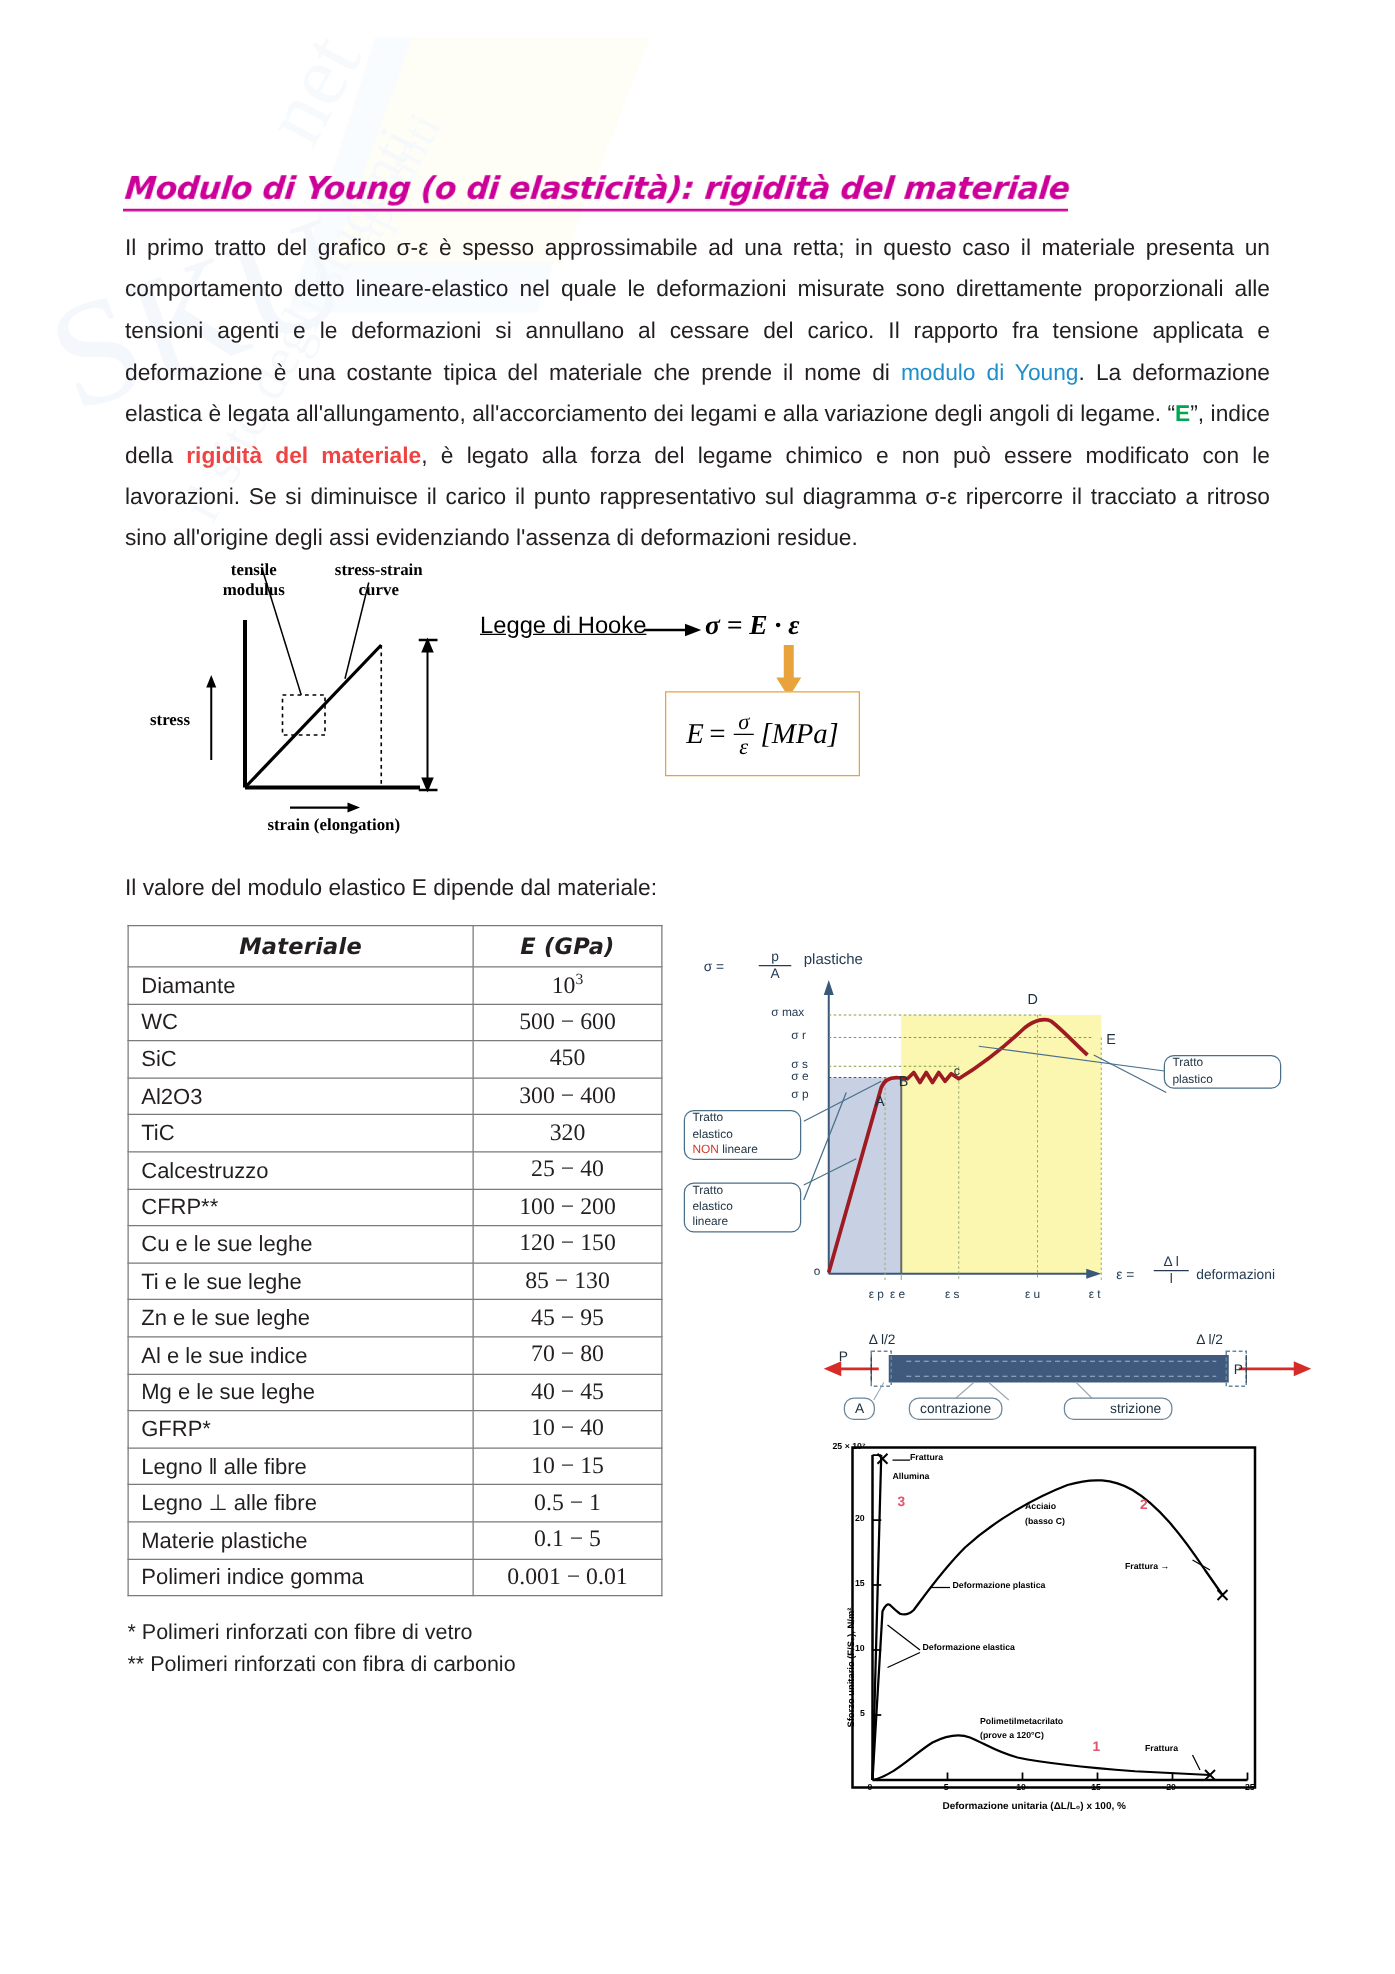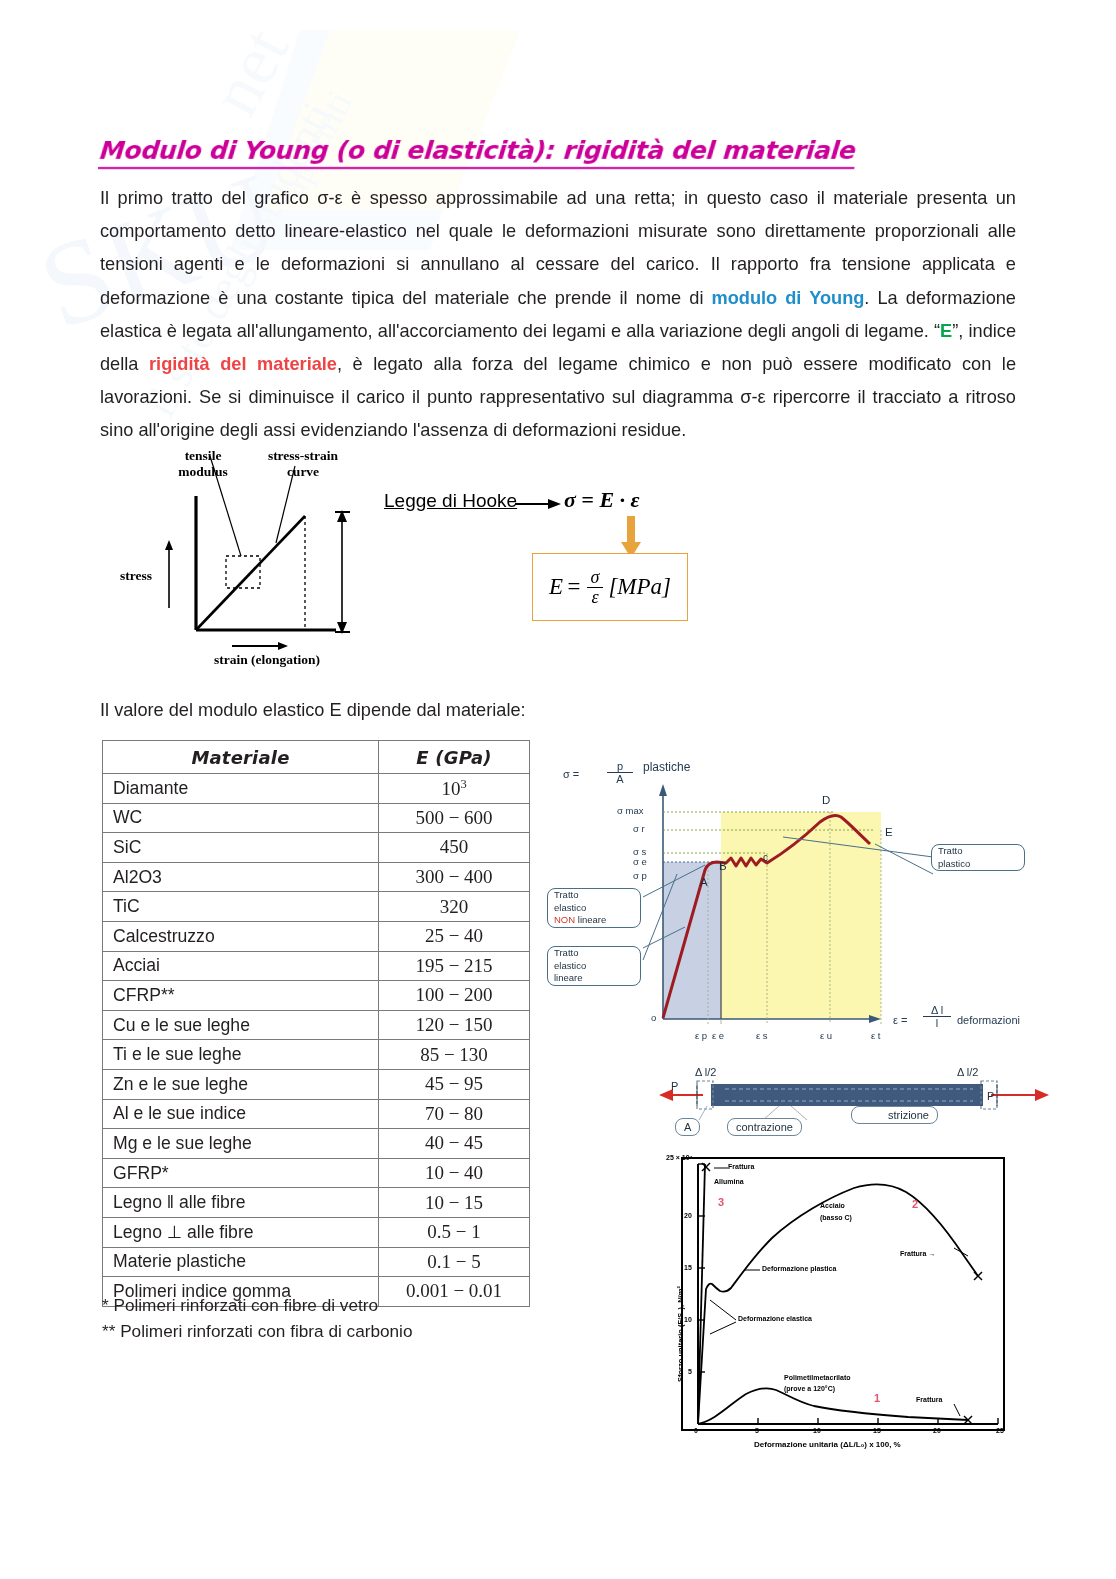--- a/index.html
+++ b/index.html
@@ -54,21 +54,21 @@
     left: 100px;
     top: 182px;
     width: 916px;
     font-size: 18.2px;
     line-height: 33.2px;
     color: #231f20;
     text-align: justify;
     text-justify: inter-word;
   }
   .para .u { }
-  .para .blue { color: #1F8FCC; font-weight: bold; }
+  .para .blue { color: #1F8FCC; font-weight: normal; }
   .para .green { color: #00A650; font-weight: bold; }
   .para .bold { font-weight: bold; color: #ef4444; }
 
   
   .fig-tensile {
     position: absolute;
     left: 140px;
     top: 448px;
     width: 250px;
     height: 225px;
@@ -418,24 +418,20 @@
           </tr>
           <tr>
             <td class="name">TiC</td>
             <td class="val">320</td>
           </tr>
           <tr>
             <td class="name">Calcestruzzo</td>
             <td class="val">25 − 40</td>
           </tr>
           <tr>
-            <td class="name">Acciai</td>
-            <td class="val">195 − 215</td>
-          </tr>
-          <tr>
             <td class="name">CFRP**</td>
             <td class="val">100 − 200</td>
           </tr>
           <tr>
             <td class="name">Cu e le sue leghe</td>
             <td class="val">120 − 150</td>
           </tr>
           <tr>
             <td class="name">Ti e le sue leghe</td>
             <td class="val">85 − 130</td>
@@ -602,21 +598,21 @@
       <line x1="124" y1="48" x2="108" y2="62" stroke="#9aa9b8" stroke-width="0.9"></line>
       <line x1="136" y1="48" x2="152" y2="62" stroke="#9aa9b8" stroke-width="0.9"></line>
       <line x1="206" y1="48" x2="220" y2="62" stroke="#9aa9b8" stroke-width="0.9"></line>
     </svg>
     <div class="spec-txt" style="left:16px; top:22px;">P</div>
     <div class="spec-txt" style="left:332px; top:32px;">P</div>
     <div class="spec-txt" style="left:40px; top:8px;">Δ l/2</div>
     <div class="spec-txt" style="left:302px; top:8px;">Δ l/2</div>
     <div class="spec-lab" style="left:20px; top:60px;">A</div>
     <div class="spec-lab" style="left:72px; top:60px;">contrazione</div>
-    <div class="spec-lab" style="left:196px; top:48px;padding-left:36px;">strizione</div>
+    <div class="spec-lab" style="left:196px; top:60px;padding-left:36px;">strizione</div>
   </div>
 
   <div class="fig-chart">
     <svg width="350" height="300" viewBox="0 0 350 300">
 
       <rect x="14" y="6" width="322" height="272" fill="none" stroke="#000" stroke-width="2"></rect>
 
       <line x1="30" y1="12" x2="30" y2="272" stroke="#000" stroke-width="2"></line>
       <line x1="30" y1="272" x2="330" y2="272" stroke="#000" stroke-width="2"></line>
 

